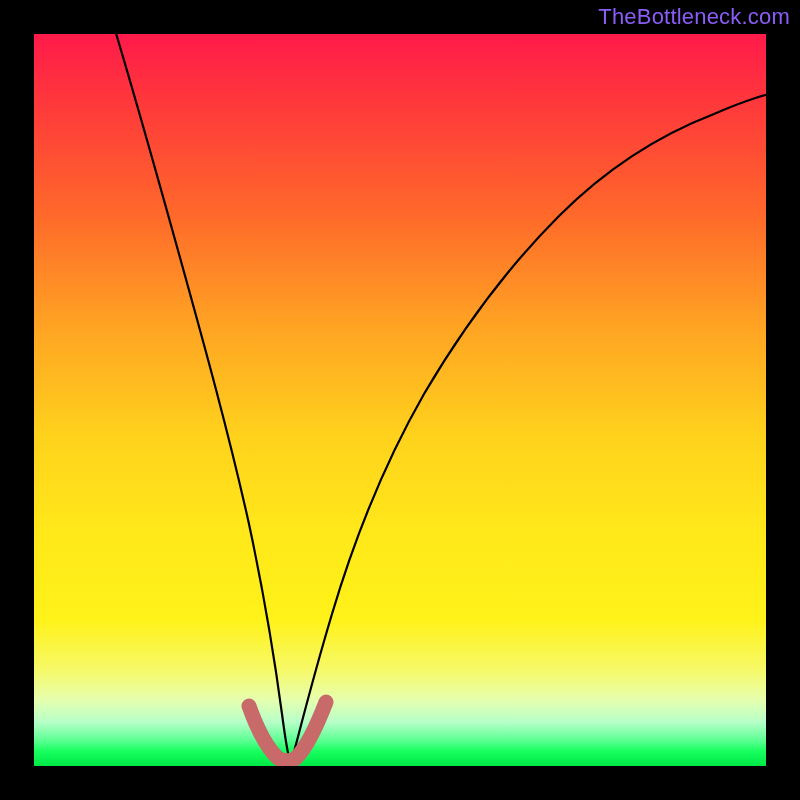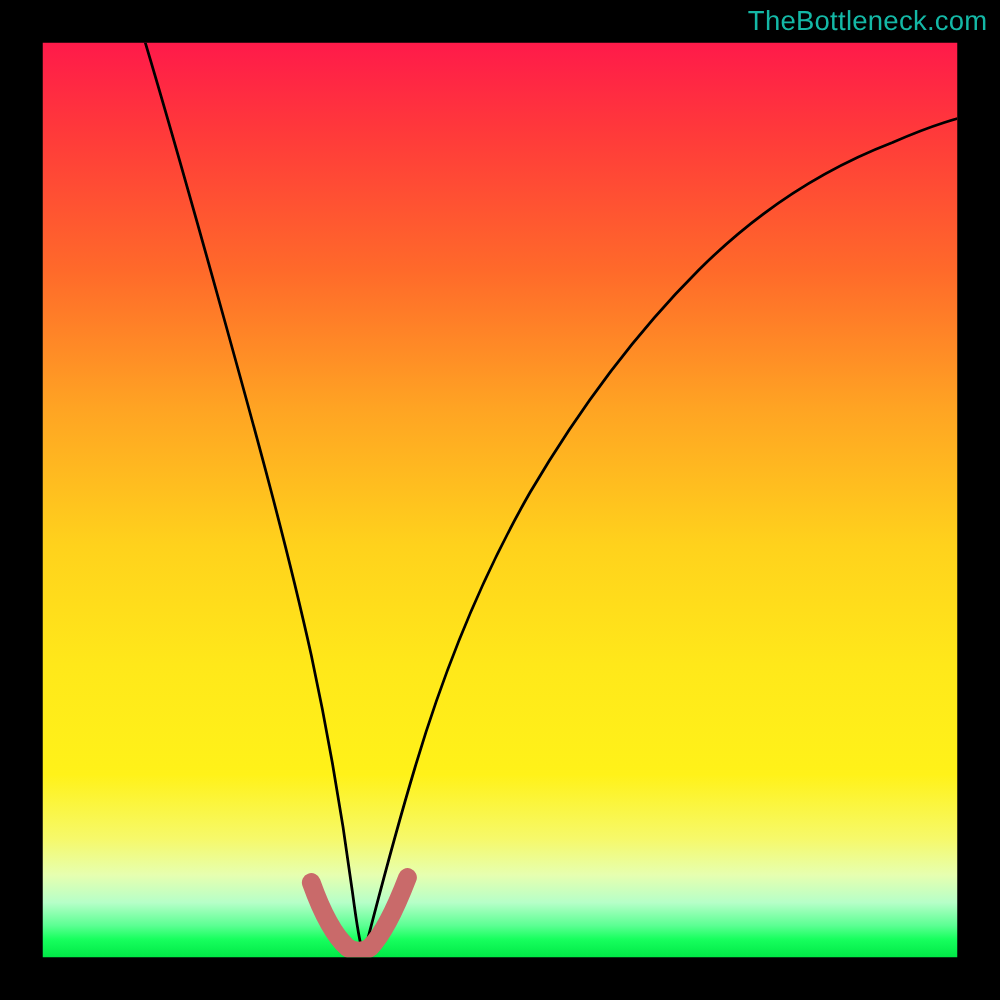--- a/index.html
+++ b/index.html
@@ -47,21 +47,21 @@
       #b6ffc8 94%,
       #5cff93 96.5%,
       #17ff5e 98%,
       #00e846 100%
     );
   }
   .watermark {
     position: absolute;
     top: 4px;
     right: 10px;
-    color: #14b8a6;
+    color: #8b5cf6;
     font-size: 22px;
     letter-spacing: 0.2px;
     user-select: none;
   }
   svg.curve {
     position: absolute;
     left: 0;
     top: 0;
     width: 100%;
     height: 100%;

